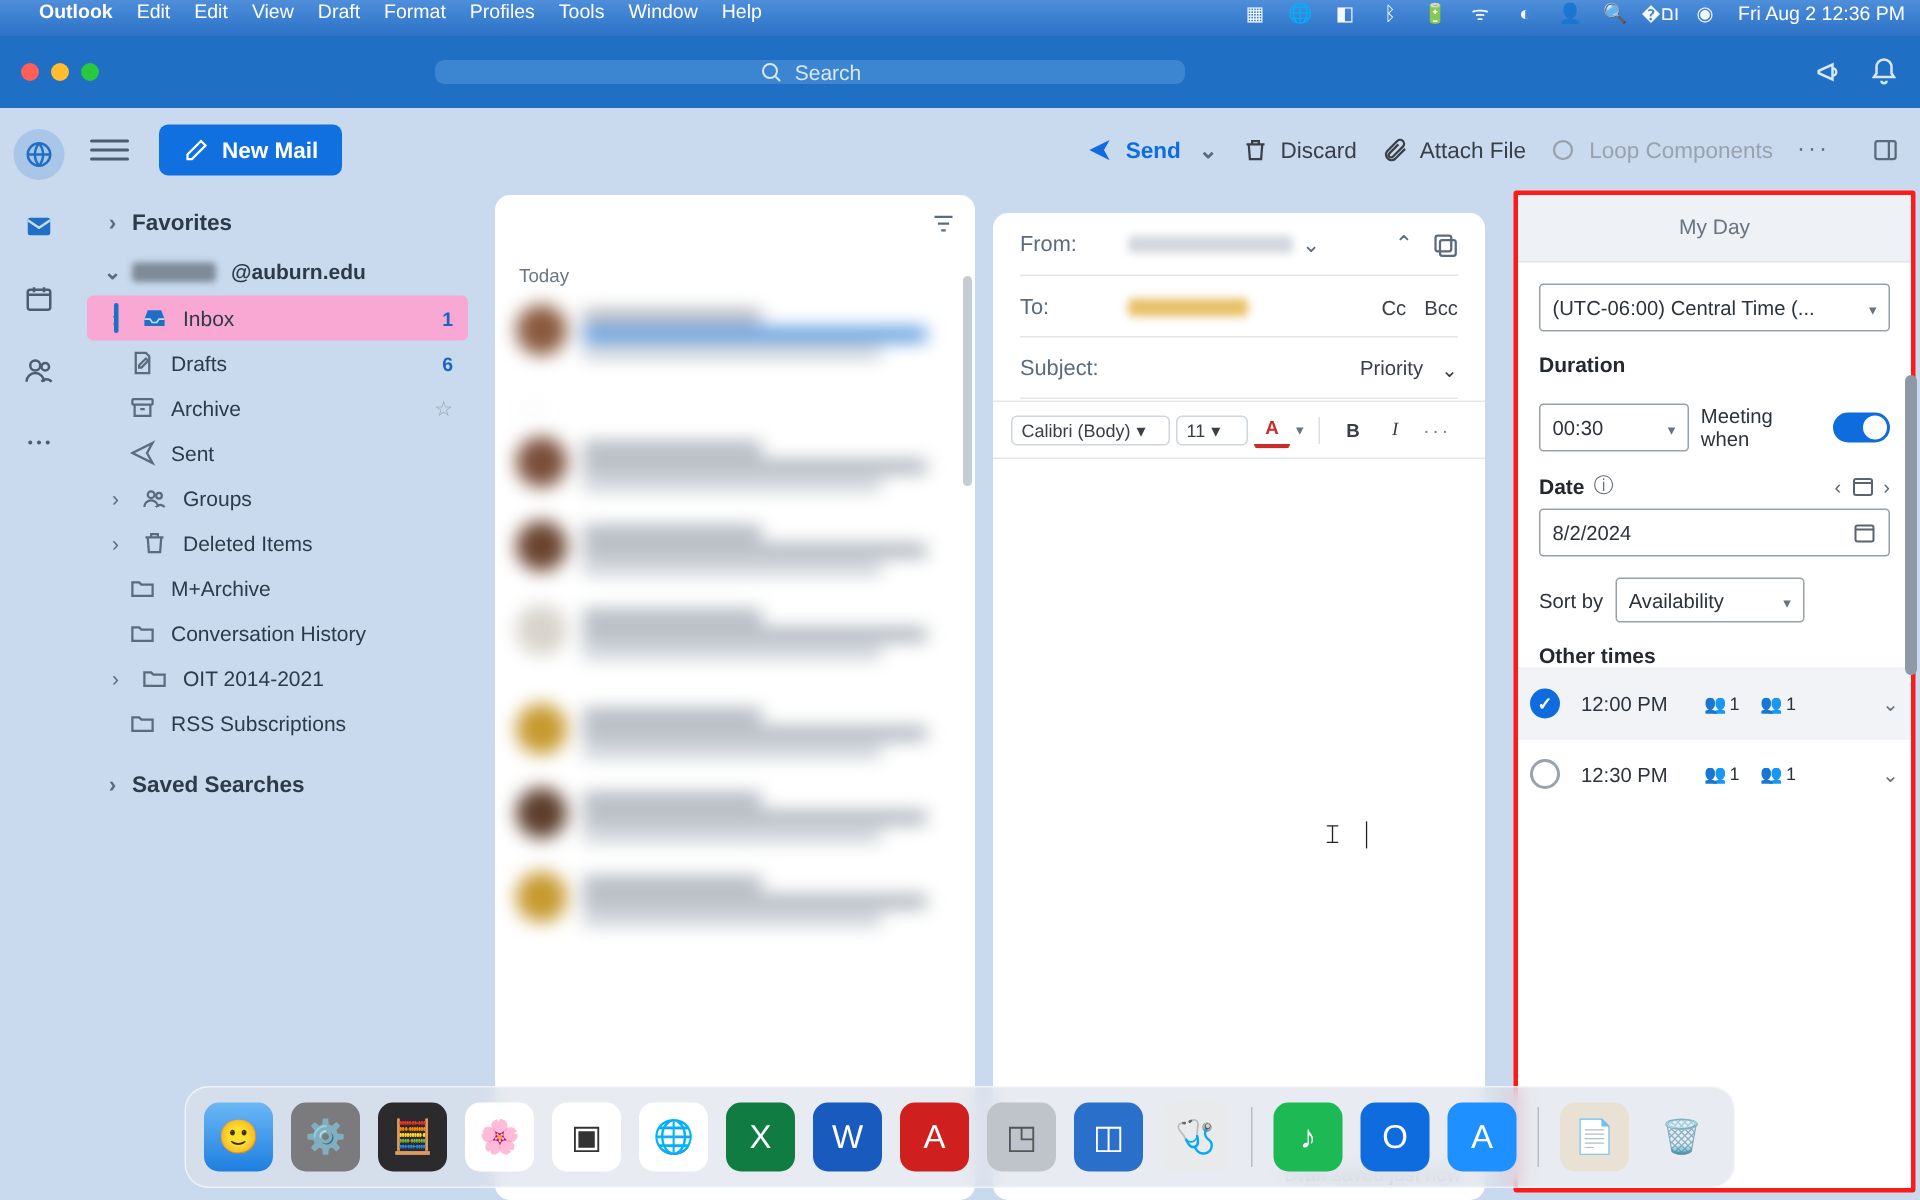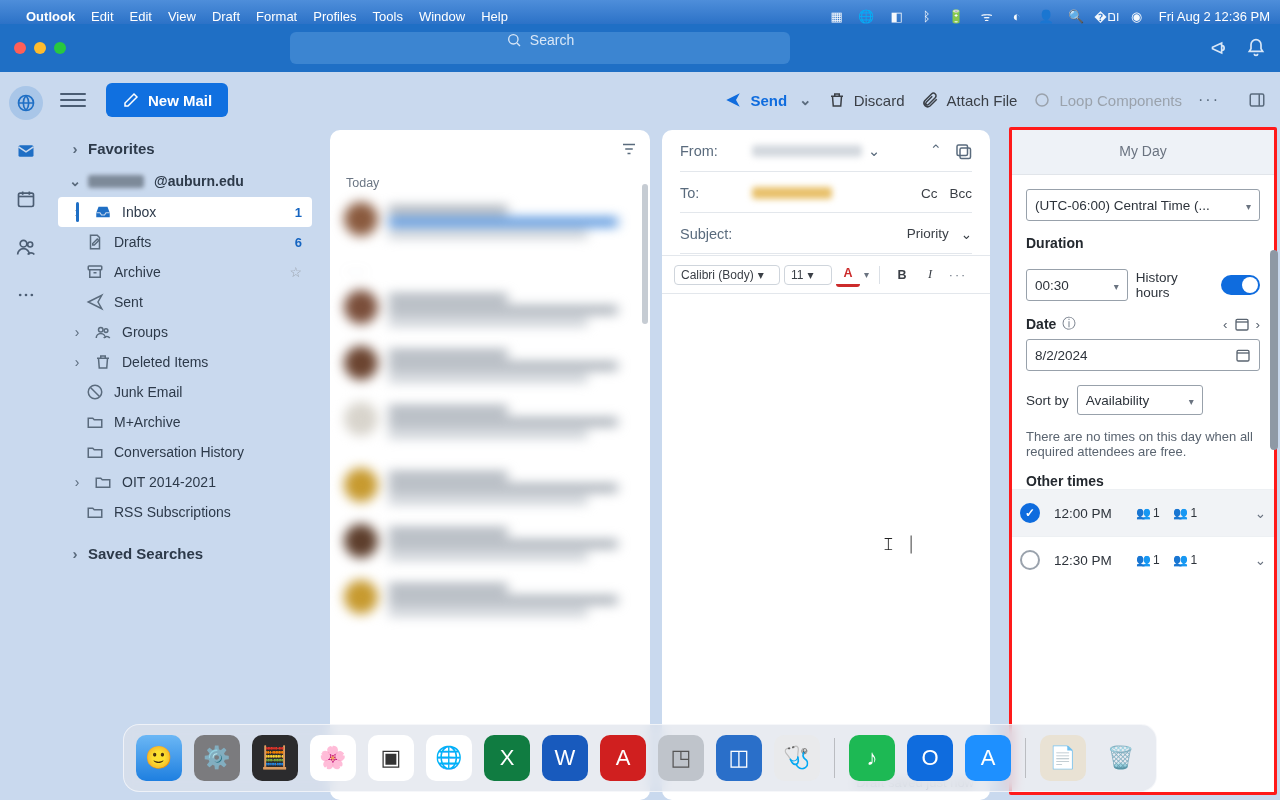--- a/index.html
+++ b/index.html
@@ -1,30 +1,30 @@
 <!DOCTYPE html>
 <html><head>
 <meta charset="utf-8">
 <style>
   html, body { margin:0; padding:0; width:1280px; height:800px; font-family:-apple-system,"Segoe UI",Helvetica,Arial,sans-serif; overflow:hidden; background:#ebecf0;}
   
-  .menubar { height:24px; background:linear-gradient(#4e8eda,#2c72c7); color:#fff; display:flex; align-items:flex-end; font-size:13px; padding:0 10px; justify-content:space-between;}
+  .menubar { height:24px; background:linear-gradient(#4e8eda,#2c72c7); color:#fff; display:flex; align-items:flex-start; font-size:13px; padding:0 10px; justify-content:space-between;}
   .menubar .left, .menubar .right { display:flex; align-items:center; gap:16px;}
   .menubar .right { gap:14px;}
   .apple { font-size:15px; }
   .menubar .item { white-space:nowrap; }
   .menubar .bold { font-weight:600;}
   .mi { width:16px; height:16px; display:inline-flex; align-items:center; justify-content:center; opacity:.95;}
 
   
   .titlebar { height:48px; background:#1f6fc5; display:flex; align-items:center; padding:0 14px; gap:12px;}
   .traffic { display:flex; gap:8px; margin-right:8px;}
   .tl { width:12px; height:12px; border-radius:50%;}
   .tl.r{background:#ff5f57;} .tl.y{background:#febc2e;} .tl.g{background:#28c840;}
-  .searchbar { flex:0 0 500px; margin:0 auto; height:32px; background:#3c85d1; border-radius:6px; display:flex; align-items:flex-start; justify-content:center; gap:8px; color:#d9e7f7; font-size:14px;}
+  .searchbar { flex:0 0 500px; margin:0 auto; height:16px; background:#3c85d1; border-radius:6px; display:flex; align-items:flex-end; justify-content:center; gap:8px; color:#d9e7f7; font-size:14px;}
   .tb-right { margin-left:auto; display:flex; gap:16px; color:#d9e7f7; align-items:center;}
 
   
   .frame { height:728px; background:#c9d9ee; display:flex; }
 
   
   .rail { width:52px; display:flex; flex-direction:column; align-items:center; gap:14px; padding-top:14px;}
   .rail .rbtn { width:34px; height:34px; border-radius:50%; display:flex; align-items:center; justify-content:center; color:#2167c0;}
   .rail .rbtn.active { background:#a9c6e8;}
   .rail svg { width:20px; height:20px;}
@@ -43,21 +43,21 @@
   .toolbar svg { width:18px; height:18px;}
 
   .columns { flex:1; display:flex; gap:12px; padding:0 0 0 0; min-height:0;}
 
   
   .sidebar { width:254px; padding:4px 6px 0 6px; font-size:14px; color:#2d3a4a;}
   .sb-section { padding:8px 10px; font-weight:700; font-size:15px; display:flex; align-items:center; gap:6px; cursor:pointer;}
   .sb-account { font-weight:700; padding:8px 10px; display:flex; align-items:center; gap:6px;}
   .sb-item { height:30px; display:flex; align-items:center; gap:10px; padding:0 10px 0 28px; border-radius:4px; position:relative; cursor:pointer;}
   .sb-item .cnt { margin-left:auto; color:#1665c1; font-weight:700; font-size:13px;}
-  .sb-item.selected { background:#ffffff;align-items:center;}
+  .sb-item.selected { background:#f9a8d4;align-items:center;}
   .sb-item.selected::before { content:""; position:absolute; left:18px; top:5px; bottom:5px; width:3px; background:#1f6fc5; border-radius:2px;}
   .sb-item svg{ width:18px; height:18px; color:#5a6b7d; flex:0 0 18px;}
   .sb-item.selected svg { color:#1f6fc5;}
   .chev { width:14px; text-align:center; color:#5a6b7d;}
   .blurname { display:inline-block; width:56px; height:13px; background:#7d8a99; border-radius:3px; filter:blur(2px); margin-right:4px;}
 
   
   .msglist { width:320px; background:#fff; border-radius:10px; margin-top:2px; display:flex; flex-direction:column; overflow:hidden; position:relative;}
   .ml-tabs { padding:10px 12px; display:flex; align-items:center; gap:8px;}
   .pill { display:flex; background:#eef1f5; border-radius:16px; padding:2px;}
@@ -68,21 +68,21 @@
   .ml-blur { filter:blur(6px); }
   .ml-msg { display:flex; gap:10px; padding:8px 14px;}
   .avatar { width:34px; height:34px; border-radius:50%; background:#c9b089; flex:0 0 34px;}
   .ml-lines { flex:1;}
   .ll { height:8px; background:#9aa2ac; border-radius:3px; margin:4px 0;}
   .ll.s1{width:120px;} .ll.s2{width:230px;} .ll.s3{width:200px; background:#c2c8cf;}
   .ml-track { position:absolute; right:2px; top:54px; bottom:8px; width:6px;}
   .ml-thumb { position:absolute; top:0; height:140px; width:6px; background:#c6ccd3; border-radius:3px;}
 
   
-  .compose { flex:1; background:#fff; border-radius:10px; margin-top:2px; margin-right:0; display:flex; flex-direction:column; min-width:0;}
+  .compose { flex:1; background:#fff; border-radius:10px; margin-top:14px; margin-right:0; display:flex; flex-direction:column; min-width:0;}
   .crow { display:flex; align-items:center; padding:12px 18px; font-size:14.5px; color:#3a3f46; border-bottom:1px solid transparent;}
   .crow .lab { width:72px; color:#5a6b7d;}
   .crow .icons { margin-left:auto; display:flex; gap:12px; color:#5a6b7d;}
   .crow.line { position:relative;}
   .crow.line::after { content:""; position:absolute; left:18px; right:18px; bottom:0; height:1px; background:#e3e7ec;}
   .fmtbar { display:flex; align-items:center; gap:4px; padding:6px 12px; border-top:1px solid #e3e7ec; border-bottom:1px solid #e3e7ec; font-size:12.5px; color:#3a3f46;}
   .fmtsel { border:1px solid #cfd5dc; border-radius:4px; padding:2px 6px; display:flex; align-items:center; gap:4px; font-size:12px;}
   .fmtbtn { width:24px; height:22px; display:flex; align-items:center; justify-content:center; border-radius:3px;}
   .body { flex:1; position:relative;}
   .status { position:absolute; right:16px; bottom:10px; font-size:13px; color:#7c8590;}
@@ -324,27 +324,20 @@
         </div>
         <div class="sb-item">
           <span class="chev" style="margin-left:-16px">›</span>
           <svg viewBox="0 0 24 24" fill="none" stroke="currentColor" stroke-width="2">
               <path d="M4 7h16M9 7V4h6v3M6 7l1 13h10l1-13"></path>
             </svg>
           <span>Deleted Items</span>
         </div>
         <div class="sb-item">
           <svg viewBox="0 0 24 24" fill="none" stroke="currentColor" stroke-width="2">
-              <circle cx="12" cy="12" r="9"></circle>
-              <line x1="6" y1="6" x2="18" y2="18"></line>
-            </svg>
-          <span>Junk Email</span>
-        </div>
-        <div class="sb-item">
-          <svg viewBox="0 0 24 24" fill="none" stroke="currentColor" stroke-width="2">
               <path d="M3 7h6l2 2h10v10H3z"></path>
             </svg>
           <span>M+Archive</span>
         </div>
         <div class="sb-item">
           <svg viewBox="0 0 24 24" fill="none" stroke="currentColor" stroke-width="2">
               <path d="M3 7h6l2 2h10v10H3z"></path>
             </svg>
           <span>Conversation History</span>
         </div>
@@ -507,21 +500,21 @@
               <span>(UTC-06:00) Central Time (...</span>
                 <span class="chevdown"></span>
             </div>
             <div>
               <div class="plabel">Duration</div>
               <div class="row" style="margin-top:18px">
                 <div class="psel" style="width:86px">
                     <span>00:30</span>
                     <span class="chevdown"></span>
                   </div>
-                <span style="font-size:13.5px;line-height:15px">History hours</span>
+                <span style="font-size:13.5px;line-height:15px">Meeting when</span>
                 <div class="toggle"></div>
               </div>
             </div>
             <div>
               <div class="date-hdr">
                 <span class="plabel">Date</span>
                 <span style="color:#6a7380">ⓘ</span>
                 <div class="date-nav">
                   <span>‹</span>
                   <svg viewBox="0 0 24 24" width="16" height="16" fill="none" stroke="currentColor" stroke-width="2">
@@ -539,21 +532,20 @@
                   </svg>
               </div>
             </div>
             <div class="row">
               <span>Sort by</span>
               <div class="psel" style="width:108px;height:28px">
                   <span>Availability</span>
                   <span class="chevdown"></span>
                 </div>
             </div>
-            <div class="psmall">There are no times on this day when all required attendees are free.</div>
             <div class="plabel">Other times</div>
           </div>
 
           <div class="slot sel">
             <div class="radio sel"></div>
             <span style="width:68px">12:00 PM</span>
             <span class="badge">
                 <span style="color:#1a9e4b">👥</span>
                 <span>1</span>
               </span>

